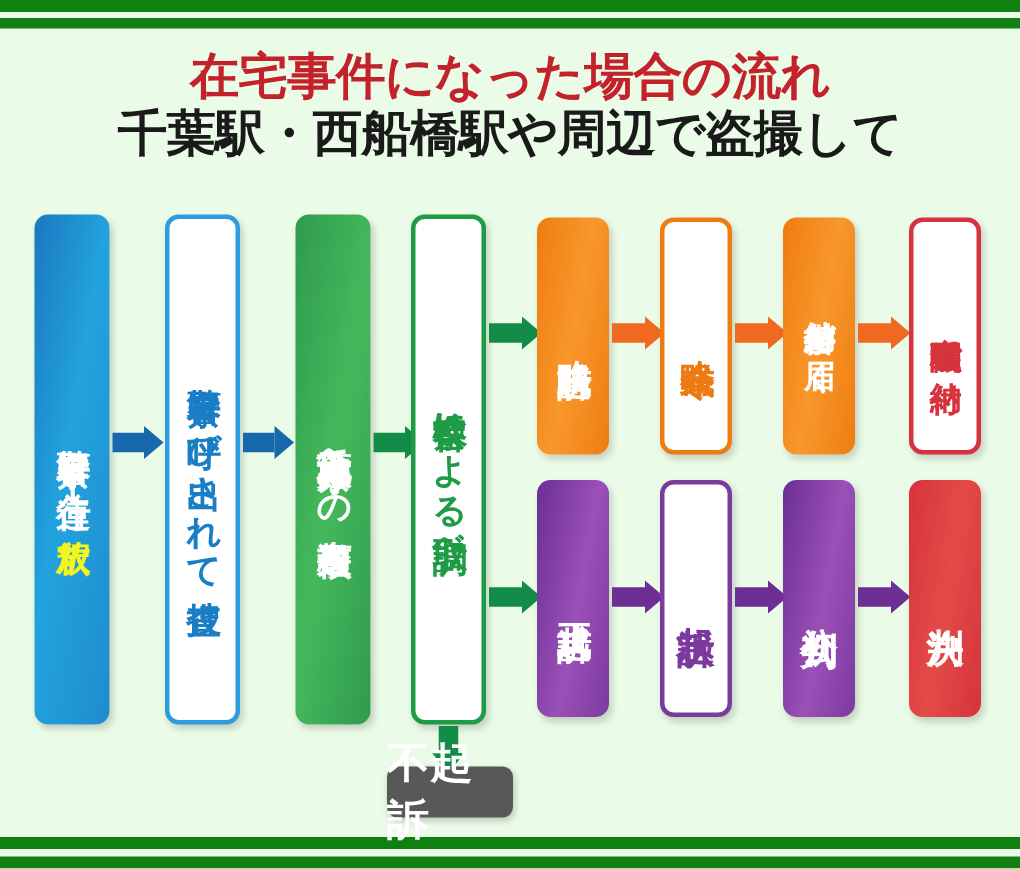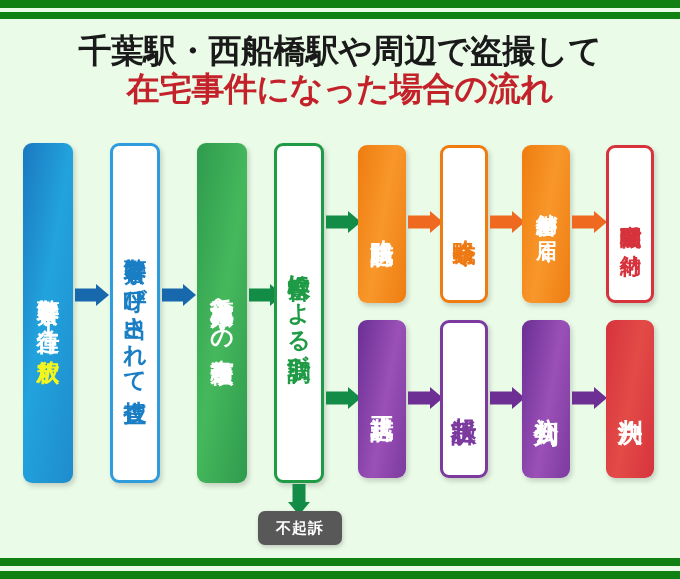--- a/index.html
+++ b/index.html
@@ -66,37 +66,37 @@
     border-top:11px solid transparent;border-bottom:11px solid transparent;}
   .darrow{position:absolute;}
   .darrow .dshaft{position:absolute;left:50%;transform:translateX(-50%);}
   .darrow .dhead{position:absolute;left:50%;transform:translateX(-50%);width:0;height:0;
     border-left:11px solid transparent;border-right:11px solid transparent;}
 
   #nonprosecution{
     position:absolute;
     background:#585858;color:#ffffff;
     border-radius:7px;
-    font-weight:bold;font-size:15px;
+    font-weight:bold;font-size:28px;
     display:flex;align-items:center;justify-content:center;
     letter-spacing:1px;
     box-shadow:1px 2px 4px rgba(60,60,60,0.25);
   }
 </style>
 </head>
 <body>
 
 <div class="bar" id="bar-top-1"></div>
 <div class="bar" id="bar-top-2"></div>
 <div class="bar" id="bar-bot-1"></div>
 <div class="bar" id="bar-bot-2"></div>
 
 <div id="title-block">
+  <div id="title-line2">在宅事件になった場合の流れ</div>
   <div id="title-line1">千葉駅・西船橋駅や周辺で盗撮して</div>
-  <div id="title-line2">在宅事件になった場合の流れ</div>
 </div>
 
 <div class="vbox fill-blue" id="box-stage1" style="left:23px;top:143px;width:50px;height:340px;font-size:23px;">
   <span class="txt">警察署に連行</span>
   <span class="txt">↓</span>
   <span class="txt hl">釈放</span>
 </div>
 
 <div class="arrow" id="arrow-1" style="left:75px;top:295px;">
   <div class="shaft" style="width:21px;height:13px;background:#1868ad;"></div>

